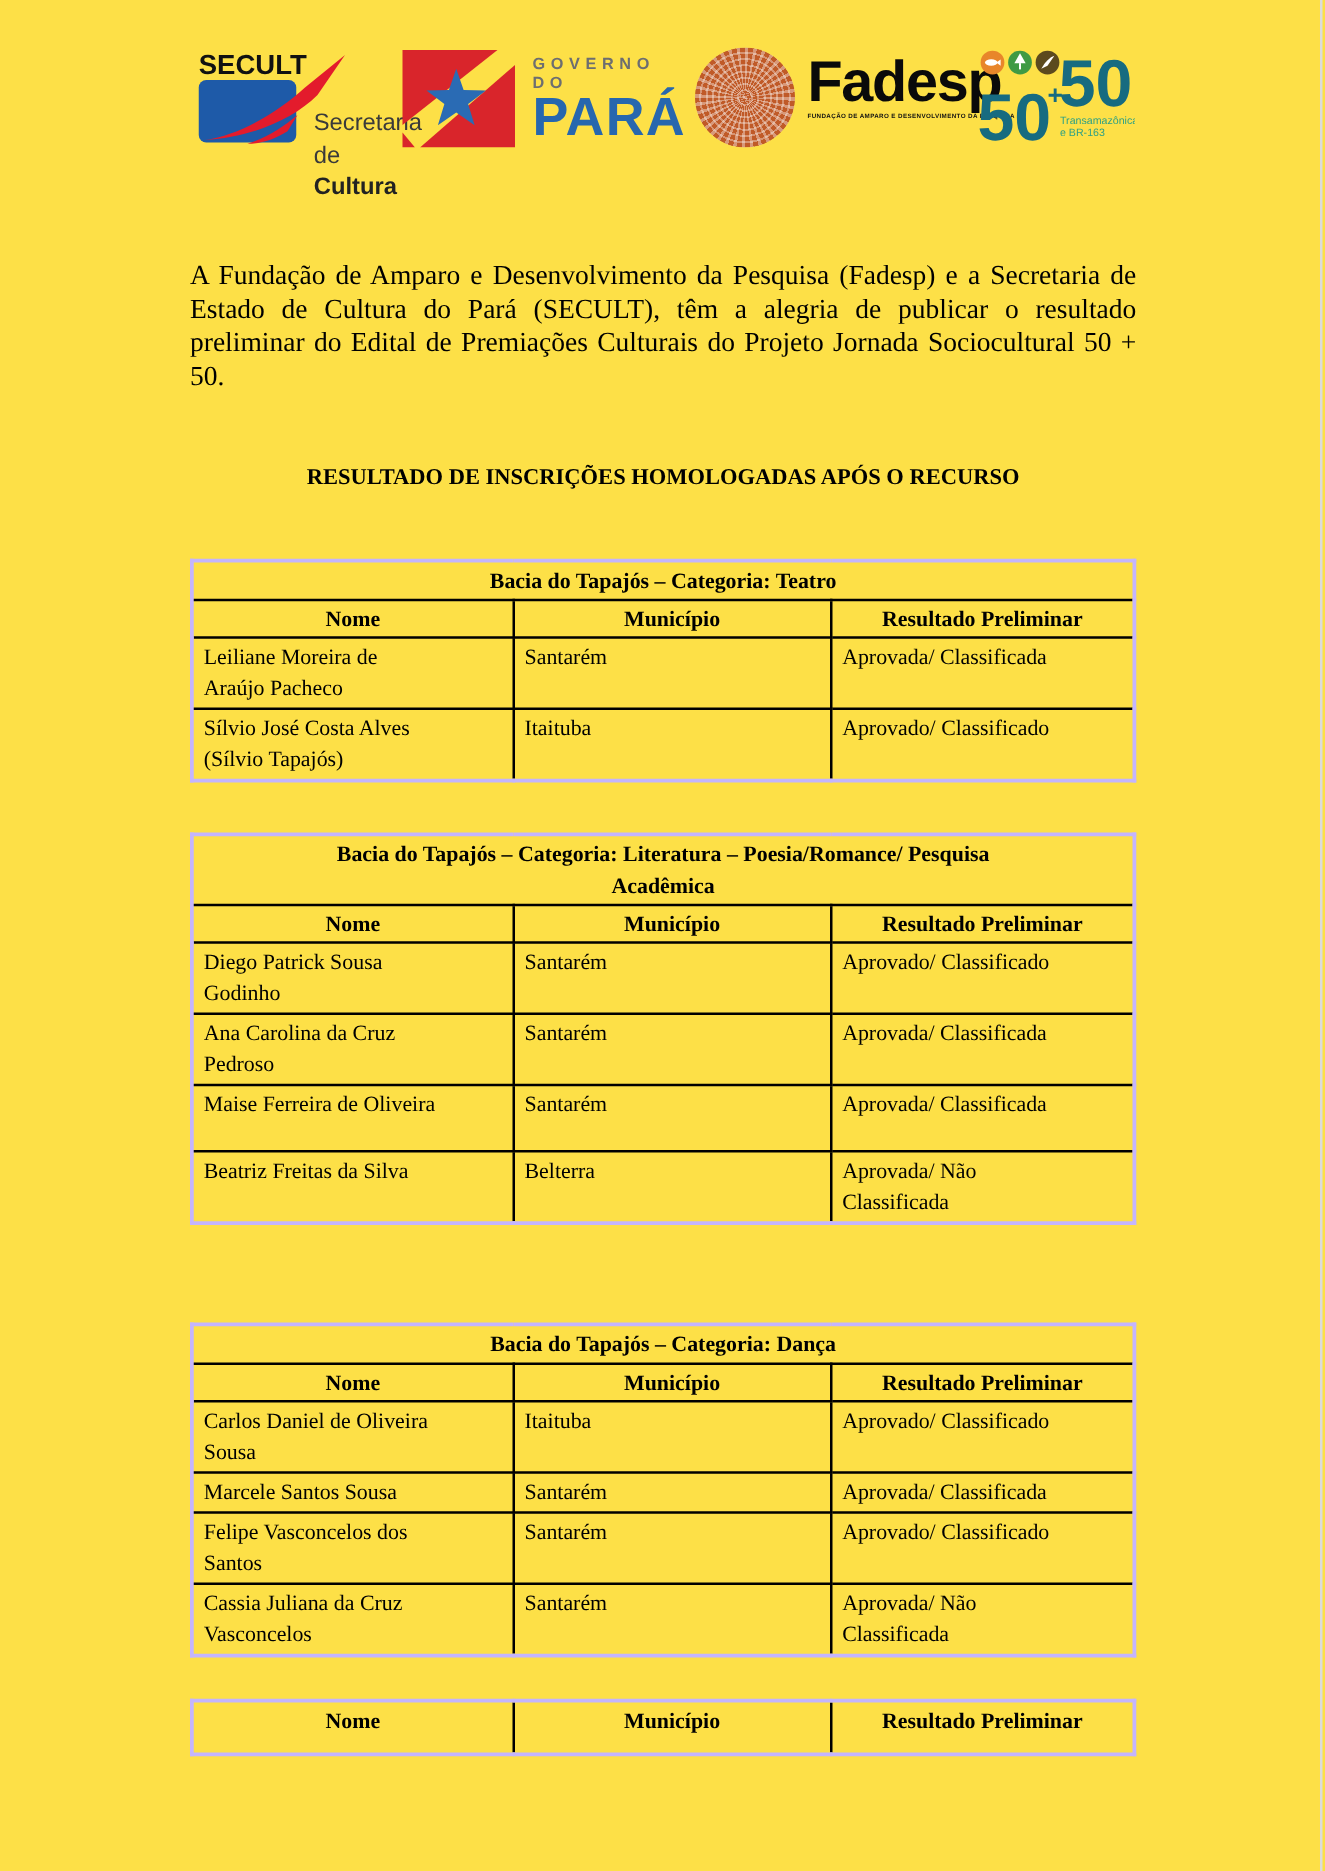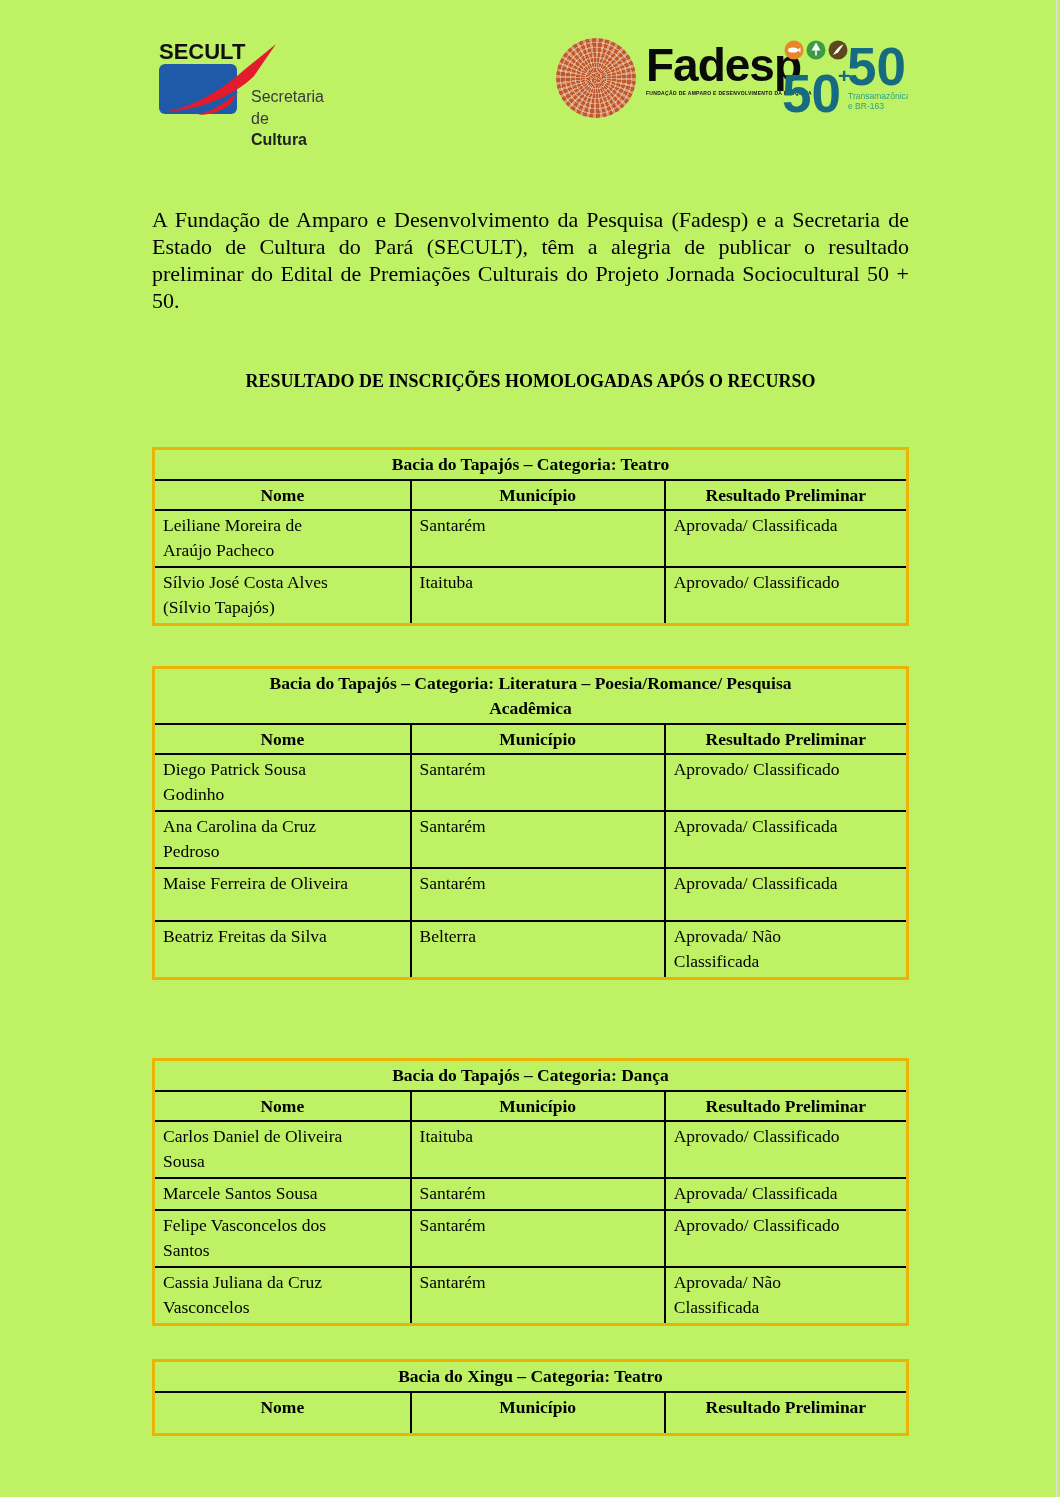--- a/index.html
+++ b/index.html
@@ -1,27 +1,27 @@
 <!DOCTYPE html>
 <html><head>
 <meta charset="utf-8">
 <style>
   html,body { margin:0; padding:0; background:#ffffff; }
   .page {
-    position:relative; width:1060px; height:1497px; background:#bef264;
+    position:relative; width:1060px; height:1497px; background:#fde047;
     font-family:"Liberation Serif", serif; color:#000; overflow:hidden;
   }
   .page-edge { position:absolute; right:2px; top:0; width:2px; height:100%; background:#dcdcdc; }
 
   
   .logos { position:relative; height:160px; font-family:"Liberation Sans", sans-serif; }
   .logo { position:absolute; }
   .logo-secult { left:156px; top:40px; width:152px; height:78px; }
   .logo-secult svg { position:absolute; left:0; top:0; }
-  .secult-sub { position:absolute; left:95px; top:46px; font-size:16px; color:#3a3a3a; line-height:1.35; }
+  .secult-sub { position:absolute; left:95px; top:46px; font-size:19px; color:#3a3a3a; line-height:1.35; }
   .secult-sub b { color:#222; }
 
   .logo-para { left:312px; top:40px; width:228px; height:80px; }
   .para-flag { position:absolute; left:0; top:0; }
   .para-text { position:absolute; left:114px; top:3px; }
   .para-gov { font-size:13px; font-weight:bold; color:#6d6e70; letter-spacing:4.5px; }
   .para-name { font-size:43px; font-weight:800; color:#2767ae; letter-spacing:1px; line-height:0.95; margin-top:1px; }
 
   .logo-fadesp { left:556px; top:36px; width:215px; height:84px; }
   .fadesp-circle {
@@ -35,21 +35,21 @@
   .fadesp-name { font-size:46px; font-weight:800; color:#0a0a0a; letter-spacing:-1px; line-height:1; }
   .fadesp-tag { font-size:5px; font-weight:bold; color:#111; letter-spacing:.3px; margin-top:2px; white-space:nowrap; }
 
   .logo-5050 { left:782px; top:38px; width:126px; height:84px; }
 
   
   .content { margin-left:152px; width:757px; }
   .intro { margin:46px 0 0 0; font-size:22px; line-height:27px; text-align:justify; }
   .doc-title { margin:57px 0 0 0; font-size:18px; line-height:21px; text-align:center; font-weight:bold;font-family:Liberation Serif, serif; }
 
-  #tables table { width:100%; border-collapse:collapse; border:3px solid #eab308; font-size:17.5px; table-layout:fixed; }
+  #tables table { width:100%; border-collapse:collapse; border:3px solid #c4b5fd; font-size:17.5px; table-layout:fixed; }
   #tables table:nth-of-type(1) { margin-top:55px; }
   #tables table:nth-of-type(2) { margin-top:40px; }
   #tables table:nth-of-type(3) { margin-top:78px; }
   #tables table:nth-of-type(4) { margin-top:33px; }
   th, td { border:2px solid #000; }
   th.title { padding:2px 4px; white-space:pre-line; line-height:25px; font-weight:bold; text-align:center; }
   th.col { padding:2px 4px; line-height:24px; font-weight:bold; text-align:center; }
   tr.data td { padding:2px 8px 3px 8px; height:46px; vertical-align:top; white-space:pre-line; line-height:25px; text-align:left; }
   tr.data.compact td { height:auto; }
   table.tall-header th.col { height:36px; vertical-align:top; padding-top:2px; }
@@ -67,20 +67,32 @@
         <rect x="3" y="24" width="78" height="50" rx="6" fill="#1e5aa8"></rect>
         <path d="M8,72 C36,68 66,50 88,30 L120,4 L98,36 C78,56 44,70 8,72 Z" fill="#e31b2c"></path>
         <path d="M42,75 C58,70 70,62 82,52 L74,65 C63,72 52,75 42,75 Z" fill="#e31b2c"></path>
       </svg>
       <div class="secult-sub">
         <div>Secretaria</div>
         <div><span>de </span><b>Cultura</b></div>
       </div>
     </div>
 
+    <div class="logo logo-para">
+      <svg class="para-flag" width="106" height="78" viewBox="0 0 106 78">
+        <polygon points="10,0 86,0 10,60" fill="#d9252b"></polygon>
+        <polygon points="100,12 100,78 24,78" fill="#d9252b"></polygon>
+        <polygon points="10,66 20,78 10,78" fill="#d9252b"></polygon>
+        <polygon transform="translate(53,40)" fill="#2a6bb4" points="0,-25 5.9,-8.1 23.8,-7.7 9.5,3.1 14.7,20.2 0,10 -14.7,20.2 -9.5,3.1 -23.8,-7.7 -5.9,-8.1"></polygon>
+      </svg>
+      <div class="para-text">
+        <div class="para-gov">GOVERNO DO</div>
+        <div class="para-name">PARÁ</div>
+      </div>
+    </div>
 
     <div class="logo logo-fadesp">
       <div class="fadesp-circle"></div>
       <div class="fadesp-text">
         <div class="fadesp-name">Fadesp</div>
         <div class="fadesp-tag">FUNDAÇÃO DE AMPARO E DESENVOLVIMENTO DA PESQUISA</div>
       </div>
     </div>
 
     <div class="logo logo-5050">
@@ -224,23 +236,20 @@
           </tbody>
         </table>
         <table class="tall-header">
           <colgroup>
             <col style="width: 34.1%;">
             <col style="width: 33.7%;">
             <col style="width: 32.2%;">
           </colgroup>
           <thead>
             <tr>
-              <th class="title" colspan="3">Bacia do Xingu – Categoria: Teatro</th>
-            </tr>
-            <tr>
               <th class="col">Nome</th>
               <th class="col">Município</th>
               <th class="col">Resultado Preliminar</th>
             </tr>
           </thead>
           <tbody></tbody>
         </table>
       </div>
   </div>
 

